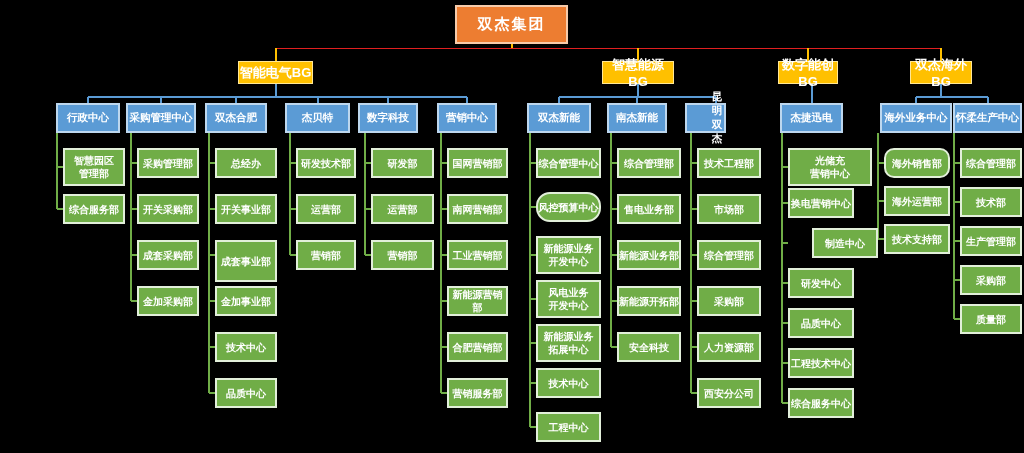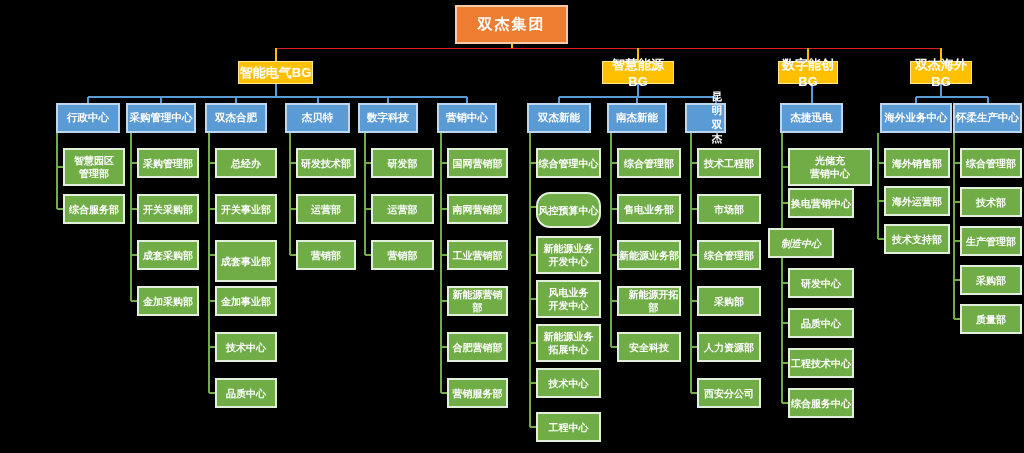--- a/index.html
+++ b/index.html
@@ -105,21 +105,21 @@
     <div class="cline" style="left: 235px; top: 97px; width: 2px; height: 6px; background: rgb(91, 155, 213);"></div>
     <div class="cline" style="left: 316.5px; top: 97px; width: 2px; height: 6px; background: rgb(91, 155, 213);"></div>
     <div class="cline" style="left: 387px; top: 97px; width: 2px; height: 6px; background: rgb(91, 155, 213);"></div>
     <div class="cline" style="left: 466px; top: 97px; width: 2px; height: 6px; background: rgb(91, 155, 213);"></div>
     <div class="cline" style="left: 637px; top: 48px; width: 2px; height: 13px; background: rgb(255, 192, 0);"></div>
     <div class="node bg-node" style="left: 602px; top: 61px; width: 72px; height: 23px;">智慧能源BG</div>
     <div class="node division-node" style="left: 527px; top: 103px; width: 64px; height: 30px;">双杰新能</div>
     <div class="cline" style="left: 530px; top: 162px; width: 6px; height: 2px; background: rgb(112, 173, 71);"></div>
     <div class="node department-node" style="left: 536px; top: 148px; width: 65px; height: 30px;">综合管理中心</div>
     <div class="cline" style="left: 530px; top: 206px; width: 6px; height: 2px; background: rgb(112, 173, 71);"></div>
-    <div class="node department-node" style="left: 536px; top: 192px; width: 65px; height: 36px; border-radius: 14px;">风控预算中心</div>
+    <div class="node department-node" style="left: 536px; top: 192px; width: 65px; height: 30px; border-radius: 14px;">风控预算中心</div>
     <div class="cline" style="left: 530px; top: 254px; width: 6px; height: 2px; background: rgb(112, 173, 71);"></div>
     <div class="node department-node" style="left: 536px; top: 236px; width: 65px; height: 38px;">新能源业务
 开发中心</div>
     <div class="cline" style="left: 530px; top: 298px; width: 6px; height: 2px; background: rgb(112, 173, 71);"></div>
     <div class="node department-node" style="left: 536px; top: 280px; width: 65px; height: 38px;">风电业务
 开发中心</div>
     <div class="cline" style="left: 530px; top: 342px; width: 6px; height: 2px; background: rgb(112, 173, 71);"></div>
     <div class="node department-node" style="left: 536px; top: 324px; width: 65px; height: 38px;">新能源业务
 拓展中心</div>
     <div class="cline" style="left: 530px; top: 382px; width: 6px; height: 2px; background: rgb(112, 173, 71);"></div>
@@ -128,21 +128,21 @@
     <div class="node department-node" style="left: 536px; top: 412px; width: 65px; height: 30px;">工程中心</div>
     <div class="cline" style="left: 529px; top: 133px; width: 2px; height: 294px; background: rgb(112, 173, 71);"></div>
     <div class="node division-node" style="left: 607px; top: 103px; width: 60px; height: 30px;">南杰新能</div>
     <div class="cline" style="left: 611px; top: 162px; width: 6px; height: 2px; background: rgb(112, 173, 71);"></div>
     <div class="node department-node" style="left: 617px; top: 148px; width: 64px; height: 30px;">综合管理部</div>
     <div class="cline" style="left: 611px; top: 208px; width: 6px; height: 2px; background: rgb(112, 173, 71);"></div>
     <div class="node department-node" style="left: 617px; top: 194px; width: 64px; height: 30px;">售电业务部</div>
     <div class="cline" style="left: 611px; top: 254px; width: 6px; height: 2px; background: rgb(112, 173, 71);"></div>
     <div class="node department-node" style="left: 617px; top: 240px; width: 64px; height: 30px;">新能源业务部</div>
     <div class="cline" style="left: 611px; top: 300px; width: 6px; height: 2px; background: rgb(112, 173, 71);"></div>
-    <div class="node department-node" style="left: 617px; top: 286px; width: 64px; height: 30px; padding-left: 9px;">新能源开拓部</div>
+    <div class="node department-node" style="left: 617px; top: 286px; width: 64px; height: 30px;">新能源开拓部</div>
     <div class="cline" style="left: 611px; top: 346px; width: 6px; height: 2px; background: rgb(112, 173, 71);"></div>
     <div class="node department-node" style="left: 617px; top: 332px; width: 64px; height: 30px;">安全科技</div>
     <div class="cline" style="left: 610px; top: 133px; width: 2px; height: 214px; background: rgb(112, 173, 71);"></div>
     <div class="node division-node" style="left: 685px; top: 103px; width: 41px; height: 30px; padding-left: 23px;">昆明双杰</div>
     <div class="cline" style="left: 691px; top: 162px; width: 6px; height: 2px; background: rgb(112, 173, 71);"></div>
     <div class="node department-node" style="left: 697px; top: 148px; width: 64px; height: 30px;">技术工程部</div>
     <div class="cline" style="left: 691px; top: 208px; width: 6px; height: 2px; background: rgb(112, 173, 71);"></div>
     <div class="node department-node" style="left: 697px; top: 194px; width: 64px; height: 30px;">市场部</div>
     <div class="cline" style="left: 691px; top: 254px; width: 6px; height: 2px; background: rgb(112, 173, 71);"></div>
     <div class="node department-node" style="left: 697px; top: 240px; width: 64px; height: 30px;">综合管理部</div>
@@ -160,36 +160,36 @@
     <div class="cline" style="left: 715px; top: 97px; width: 2px; height: 6px; background: rgb(91, 155, 213);"></div>
     <div class="cline" style="left: 807px; top: 48px; width: 2px; height: 13px; background: rgb(255, 192, 0);"></div>
     <div class="node bg-node" style="left: 778px; top: 61px; width: 60px; height: 23px;">数字能创BG</div>
     <div class="node division-node" style="left: 780px; top: 103px; width: 63px; height: 30px;">杰捷迅电</div>
     <div class="cline" style="left: 782px; top: 166px; width: 6px; height: 2px; background: rgb(112, 173, 71);"></div>
     <div class="node department-node" style="left: 788px; top: 148px; width: 84px; height: 38px;">光储充
 营销中心</div>
     <div class="cline" style="left: 782px; top: 202px; width: 6px; height: 2px; background: rgb(112, 173, 71);"></div>
     <div class="node department-node" style="left: 788px; top: 188px; width: 66px; height: 30px;">换电营销中心</div>
     <div class="cline" style="left: 782px; top: 242px; width: 6px; height: 2px; background: rgb(112, 173, 71);"></div>
-    <div class="node department-node" style="left: 768px; top: 228px; width: 66px; height: 30px; font-style: italic;">制造中心</div>
+    <div class="node department-node" style="left: 812px; top: 228px; width: 66px; height: 30px;">制造中心</div>
     <div class="cline" style="left: 782px; top: 282px; width: 6px; height: 2px; background: rgb(112, 173, 71);"></div>
     <div class="node department-node" style="left: 788px; top: 268px; width: 66px; height: 30px;">研发中心</div>
     <div class="cline" style="left: 782px; top: 322px; width: 6px; height: 2px; background: rgb(112, 173, 71);"></div>
     <div class="node department-node" style="left: 788px; top: 308px; width: 66px; height: 30px;">品质中心</div>
     <div class="cline" style="left: 782px; top: 362px; width: 6px; height: 2px; background: rgb(112, 173, 71);"></div>
     <div class="node department-node" style="left: 788px; top: 348px; width: 66px; height: 30px;">工程技术中心</div>
     <div class="cline" style="left: 782px; top: 402px; width: 6px; height: 2px; background: rgb(112, 173, 71);"></div>
     <div class="node department-node" style="left: 788px; top: 388px; width: 66px; height: 30px;">综合服务中心</div>
     <div class="cline" style="left: 781px; top: 133px; width: 2px; height: 270px; background: rgb(112, 173, 71);"></div>
     <div class="cline" style="left: 810.5px; top: 84px; width: 2px; height: 19px; background: rgb(91, 155, 213);"></div>
     <div class="cline" style="left: 940px; top: 48px; width: 2px; height: 13px; background: rgb(255, 192, 0);"></div>
     <div class="node bg-node" style="left: 910px; top: 61px; width: 62px; height: 23px;">双杰海外BG</div>
     <div class="node division-node" style="left: 880px; top: 103px; width: 72px; height: 30px;">海外业务中心</div>
     <div class="cline" style="left: 878px; top: 162px; width: 6px; height: 2px; background: rgb(112, 173, 71);"></div>
-    <div class="node department-node" style="left: 884px; top: 148px; width: 66px; height: 30px;">海外销售部</div>
+    <div class="node department-node" style="left: 884px; top: 148px; width: 66px; height: 30px; border-radius: 10px;">海外销售部</div>
     <div class="cline" style="left: 878px; top: 200px; width: 6px; height: 2px; background: rgb(112, 173, 71);"></div>
     <div class="node department-node" style="left: 884px; top: 186px; width: 66px; height: 30px;">海外运营部</div>
     <div class="cline" style="left: 878px; top: 238px; width: 6px; height: 2px; background: rgb(112, 173, 71);"></div>
     <div class="node department-node" style="left: 884px; top: 224px; width: 66px; height: 30px;">技术支持部</div>
     <div class="cline" style="left: 877px; top: 133px; width: 2px; height: 106px; background: rgb(112, 173, 71);"></div>
     <div class="node division-node" style="left: 953px; top: 103px; width: 69px; height: 30px;">怀柔生产中心</div>
     <div class="cline" style="left: 954px; top: 162px; width: 6px; height: 2px; background: rgb(112, 173, 71);"></div>
     <div class="node department-node" style="left: 960px; top: 148px; width: 62px; height: 30px;">综合管理部</div>
     <div class="cline" style="left: 954px; top: 201px; width: 6px; height: 2px; background: rgb(112, 173, 71);"></div>
     <div class="node department-node" style="left: 960px; top: 187px; width: 62px; height: 30px;">技术部</div>

